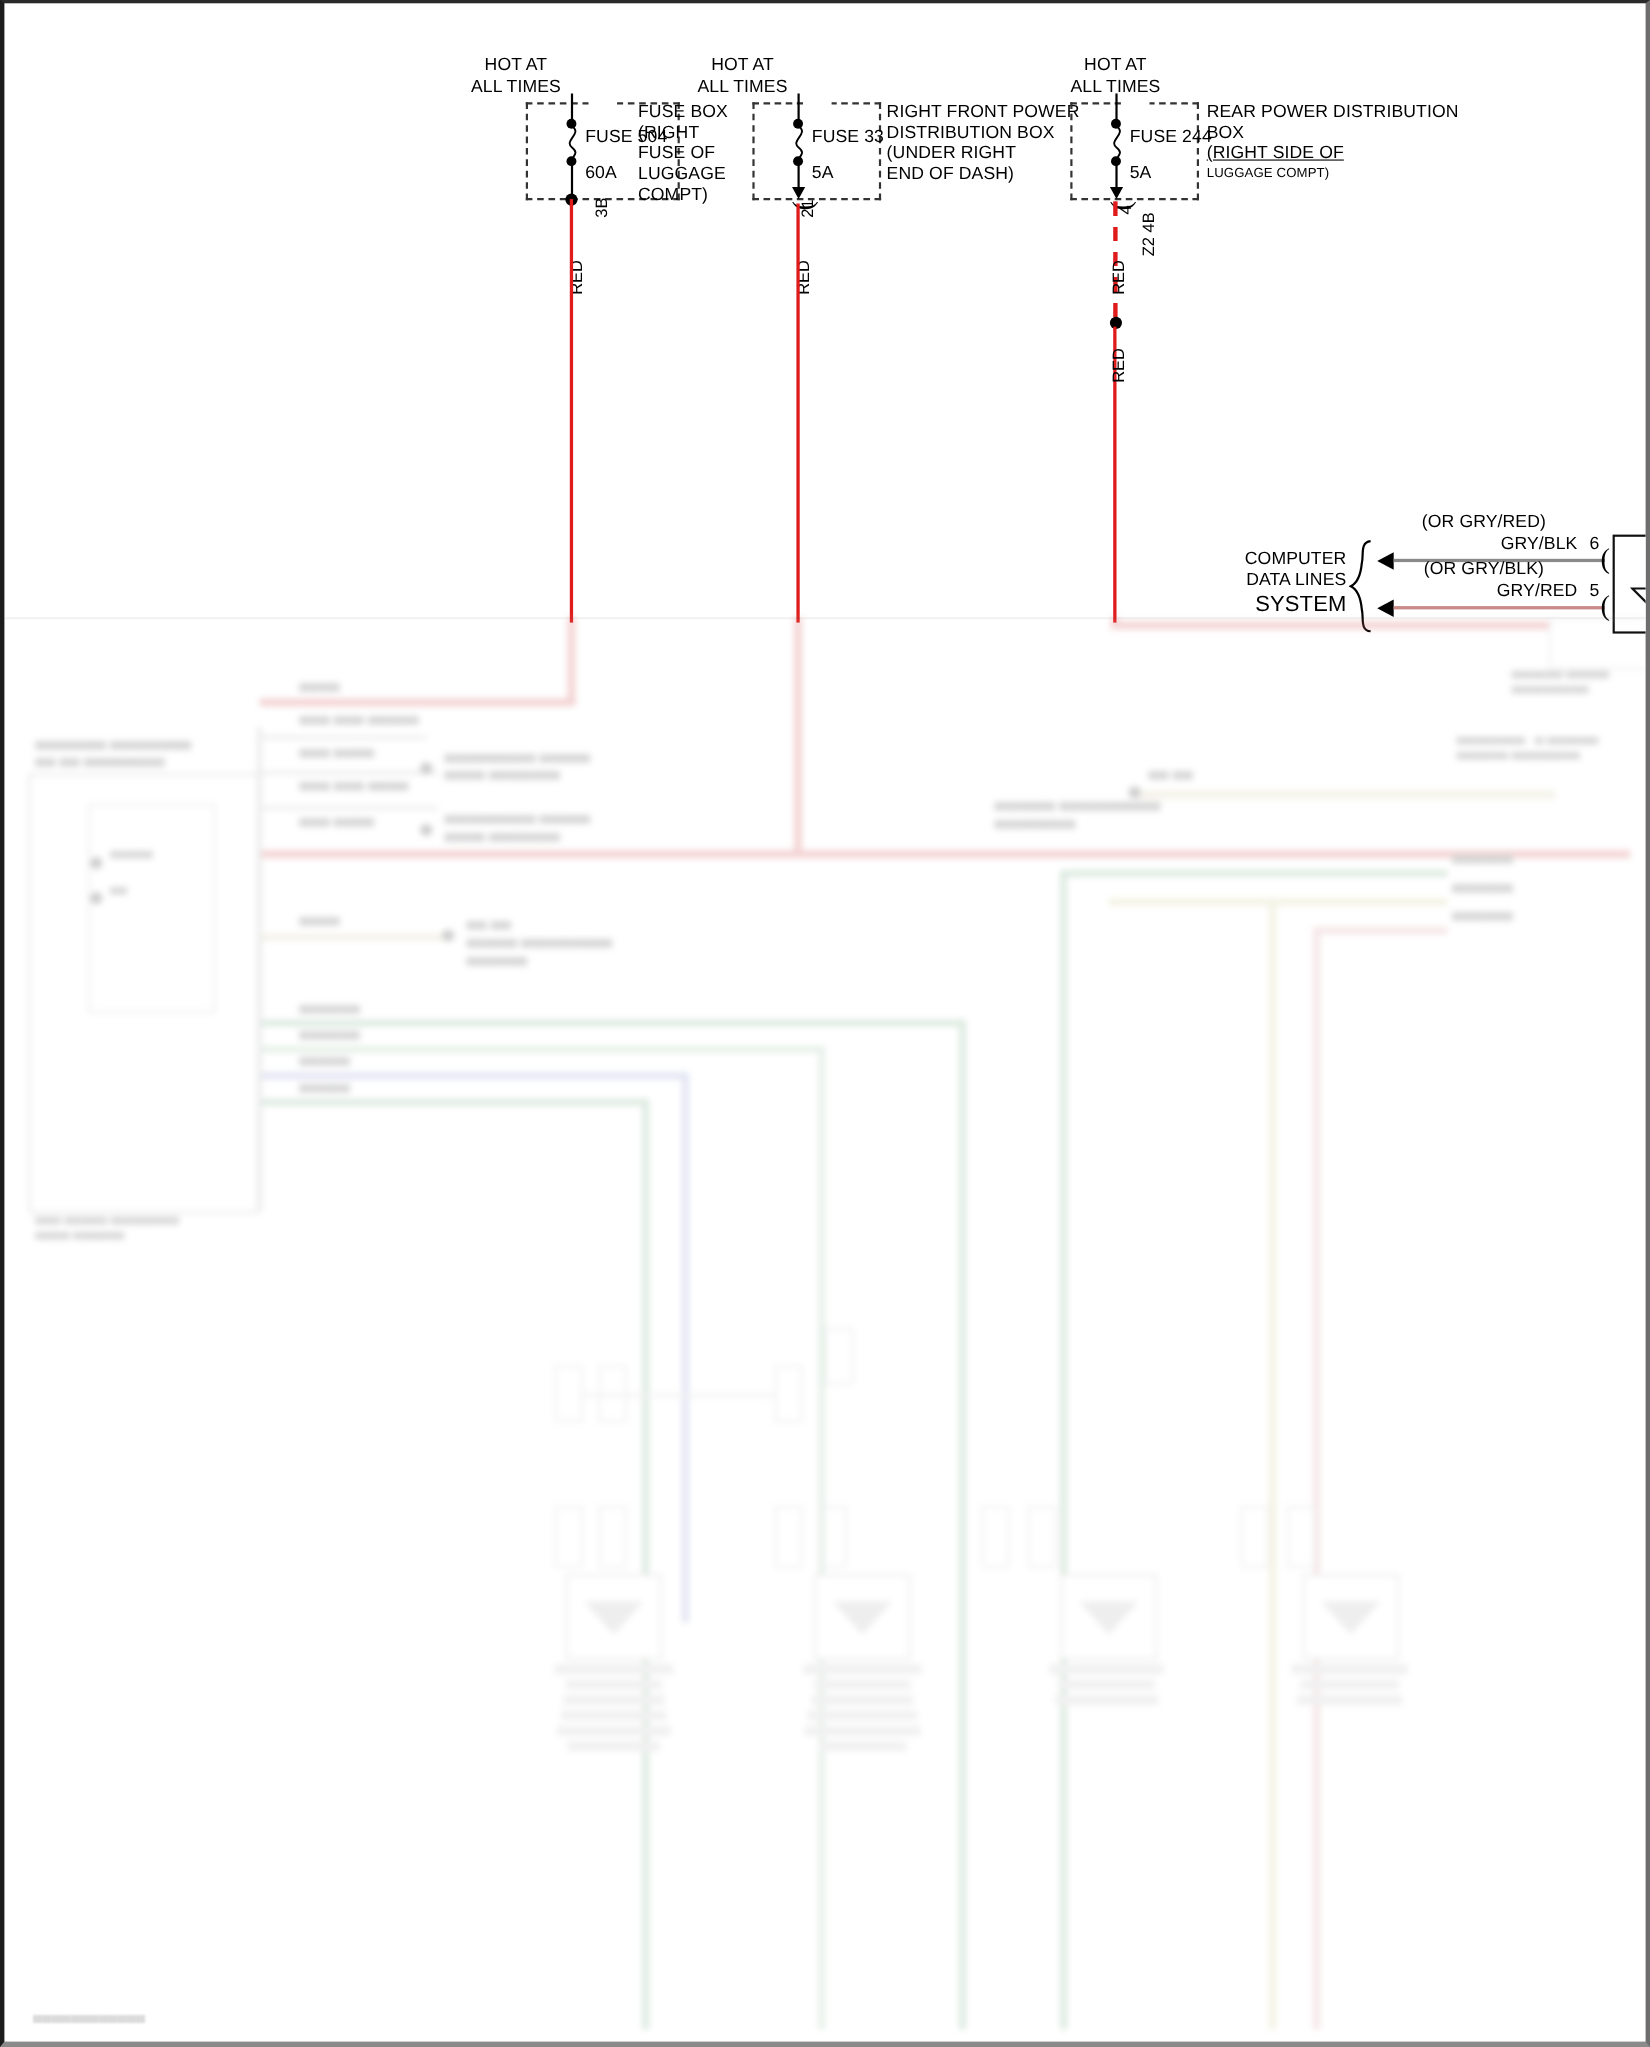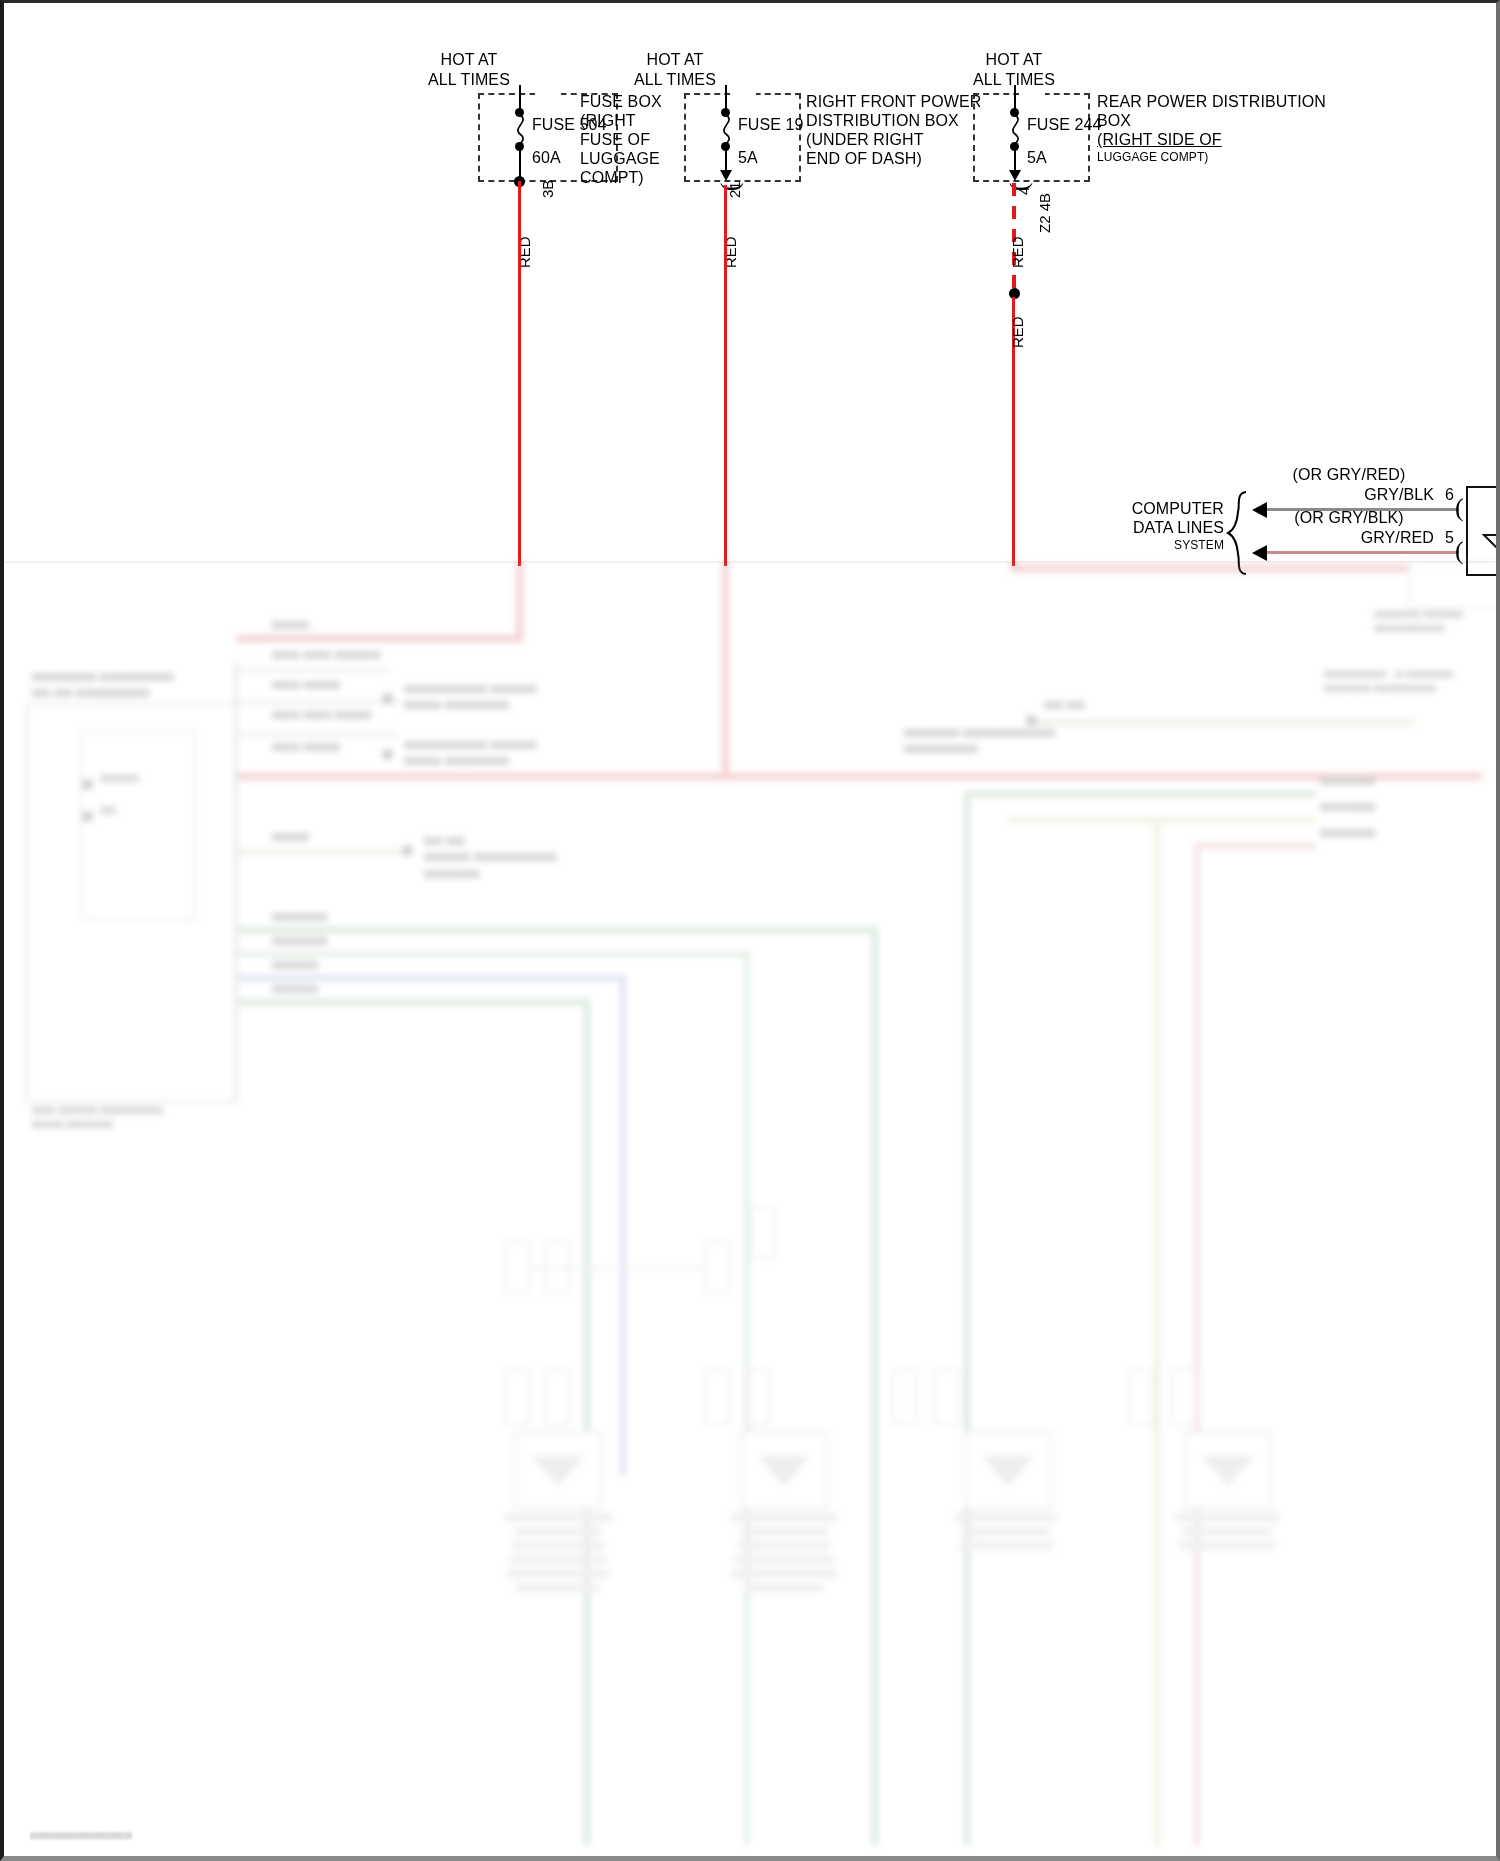--- a/index.html
+++ b/index.html
@@ -255,21 +255,21 @@
 
     <div class="dot" style="left:717px;top:105px;"></div>
     <svg class="squiggle" style="left:714px;top:112px;" width="22" height="32">
       <path d="M8,0 C18,6 0,13 8,19 C16,25 6,28 8,32" stroke="#000" stroke-width="1.7" fill="none"></path>
     </svg>
     <div class="dot" style="left:717px;top:139px;"></div>
 
     <div class="vline" style="left:721px;top:146px;height:27px;"></div>
     <div class="arrowdown" style="left:716px;top:167px;"></div>
 
-    <div class="txt" style="left:734px;top:113px;">FUSE 19</div>
+    <div class="txt" style="left:734px;top:113px;">FUSE 33</div>
     <div class="txt" style="left:734px;top:146px;">5A</div>
 
     <div class="txt" style="left:802px;top:90px;font-size:16px;">RIGHT FRONT POWER</div>
     <div class="txt" style="left:802px;top:109px;font-size:16px;">DISTRIBUTION BOX</div>
     <div class="txt" style="left:802px;top:128px;font-size:16px;">(UNDER RIGHT</div>
     <div class="txt" style="left:802px;top:147px;font-size:16px;">END OF DASH)</div>
 
     <div class="ctick" style="left:722px;top:171px;transform:rotate(-90deg);">(</div>
 
     <div class="vtxt" style="left:722px;top:195px;">21</div>
@@ -317,21 +317,21 @@
     <div class="dot big" style="left:1005px;top:285px;"></div>
 
     <div class="redwire" style="left:1008px;top:294px;height:269px;"></div>
     <div class="vtxt" style="left:1005px;top:345px;">RED</div>
   </div>
 
   <div>
 
     <div class="txt r" style="left:1020px;top:497px;width:200px;font-size:16px;">COMPUTER</div>
     <div class="txt r" style="left:1020px;top:516px;width:200px;font-size:16px;">DATA LINES</div>
-    <div class="txt r" style="left:1020px;top:535px;width:200px;font-size:12px;">SYSTEM</div>
+    <div class="txt r" style="left:1020px;top:535px;width:200px;font-size:20px;">SYSTEM</div>
 
     <svg class="brace" style="left:1222px;top:488px;" width="24" height="84">
       <path d="M20,1 C10,2 14,14 12,21 C11,32 8,39 2,42
                C8,45 11,52 12,63 C14,70 10,82 20,83" stroke="#000" stroke-width="2" fill="none"></path>
     </svg>
 
     <div class="txt c" style="left:1245px;top:463px;width:200px;font-size:16px;">(OR GRY/RED)</div>
     <div class="txt r" style="left:1245px;top:483px;width:185px;font-size:16px;">GRY/BLK</div>
     <div class="txt" style="left:1441px;top:483px;font-size:16px;">6</div>
 

